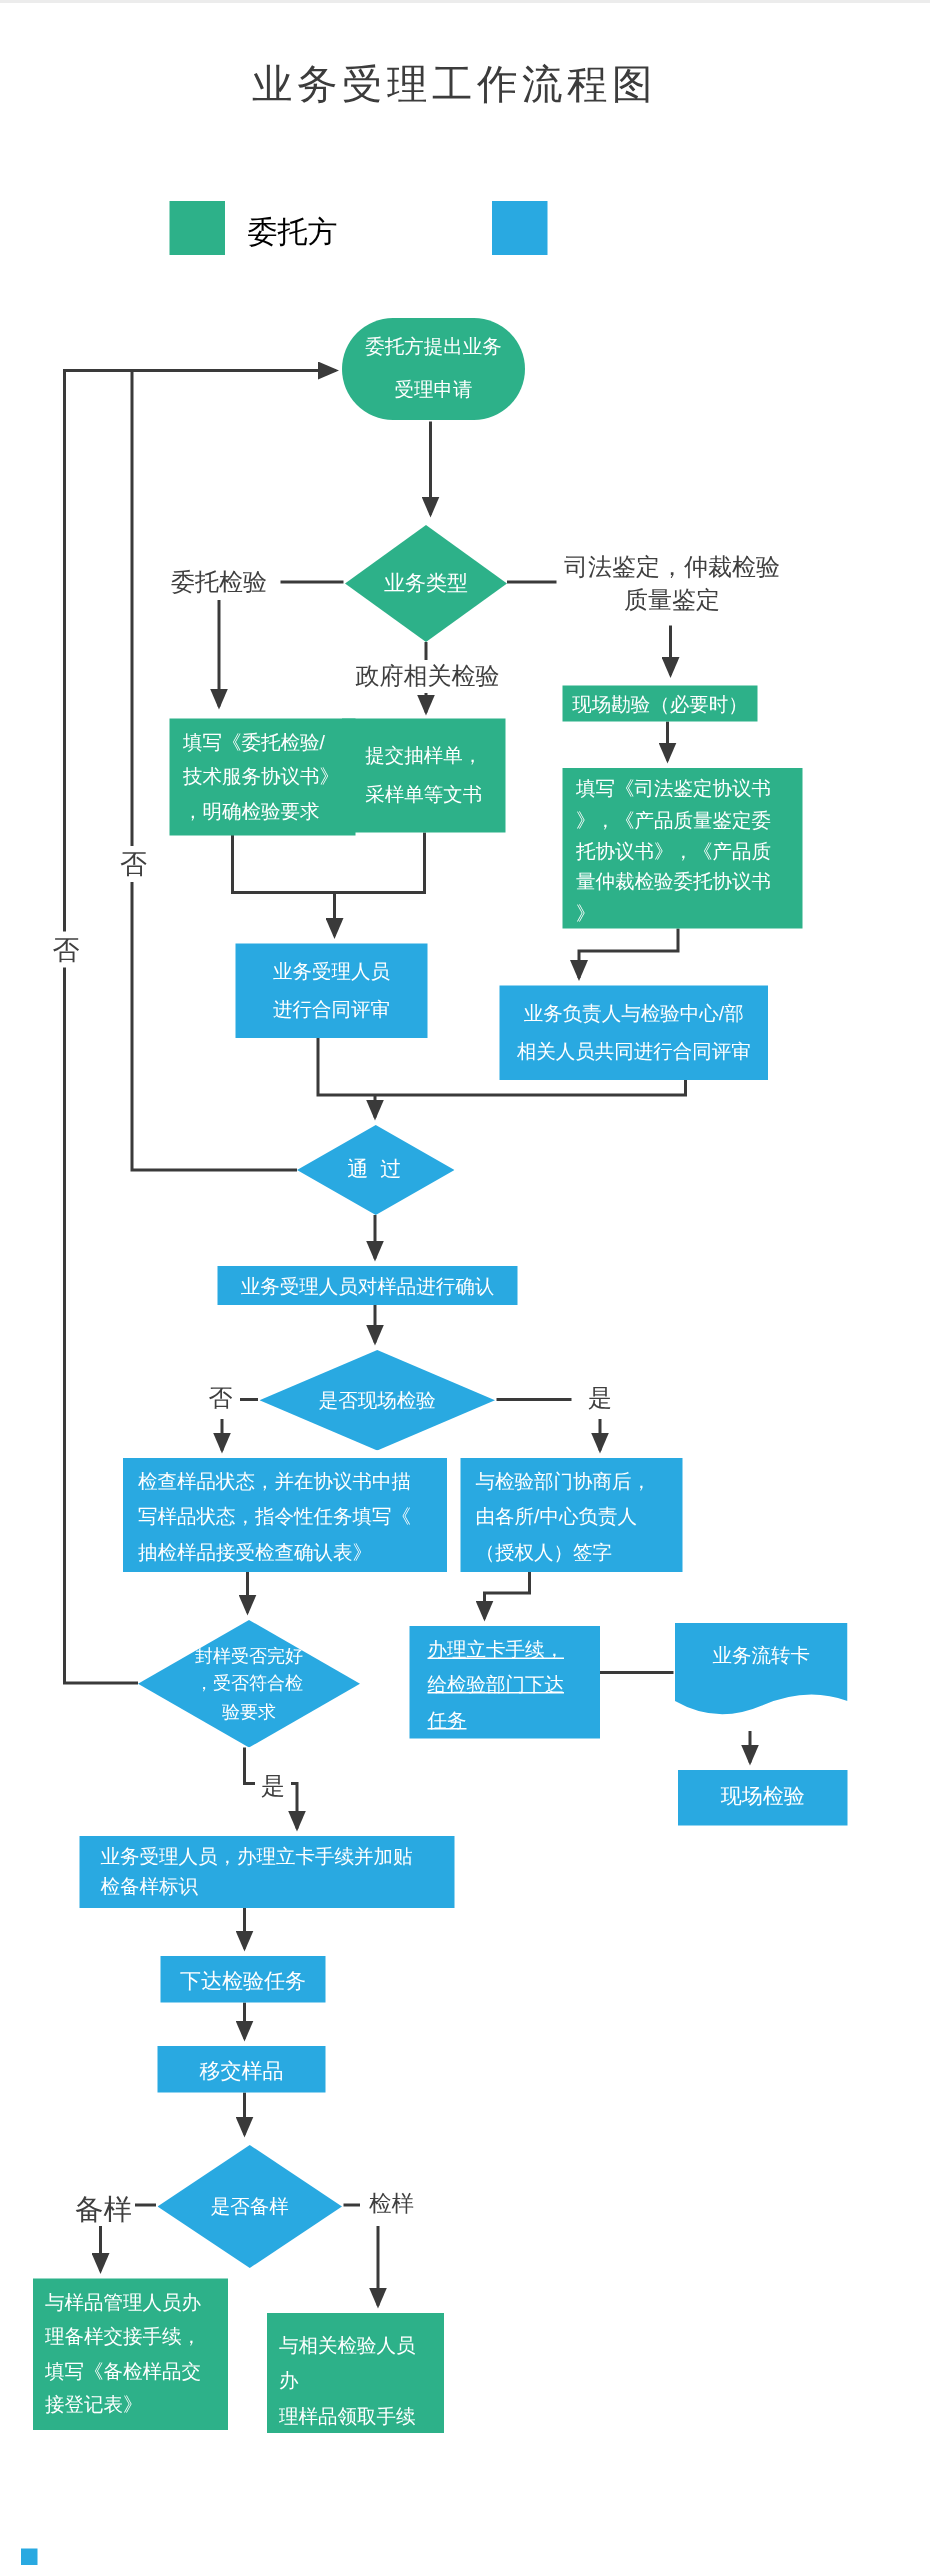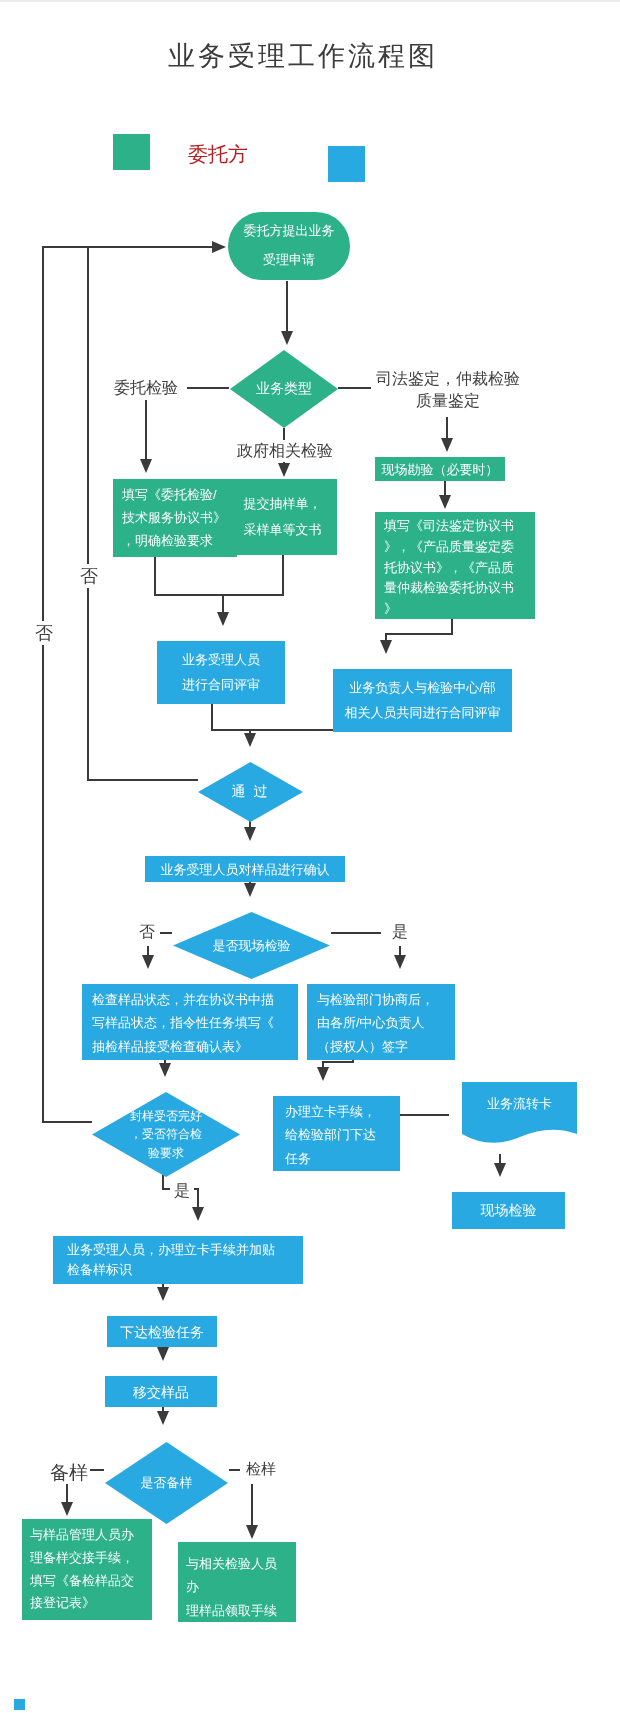--- a/index.html
+++ b/index.html
@@ -7,35 +7,35 @@
     position:relative;width:620px;height:1713px;background:#fff;
     font-family:"Liberation Sans",sans-serif;overflow:hidden;
     border-top:2px solid #ececec;
   }
   .title{
     position:absolute;left:168px;top:36px;width:330px;
     font-size:27px;letter-spacing:3px;color:#3c3c3c;white-space:nowrap;
   }
   .sw{position:absolute;width:37px;height:36px;}
   .sw.g{background:#2db189;} .sw.b{background:#29a9e1;}
-  .leg{position:absolute;font-size:20px;color:#b91c1c;white-space:nowrap;margin-left:23px;}
+  .leg{position:absolute;font-size:20px;color:#000000;white-space:nowrap;}
   svg.lines{position:absolute;left:0;top:0;}
   .n{
     position:absolute;box-sizing:border-box;color:#fff;font-size:13px;
     white-space:pre-line;line-height:1.8;
   }
-  .g{background:#2db189;} .b{background:#29a9e1;margin-top:12px;}
+  .g{background:#2db189;} .b{background:#29a9e1;}
   .c{display:flex;align-items:center;justify-content:center;text-align:center;}
   .dia{
     clip-path:polygon(50% 0,100% 50%,50% 100%,0 50%);
     display:flex;align-items:center;justify-content:center;text-align:center;
   }
   .lbl{position:absolute;color:#3f3f3f;white-space:pre-line;text-align:center;}
   .onln{background:#fff;padding:0 1px;}
-  .flag{position:absolute;margin-left:12px;}
+  .flag{position:absolute;}
   .flag .cap{position:absolute;left:0;top:13px;width:100%;text-align:center;color:#fff;font-size:13px;}
 </style>
 </head>
 <body>
 
 <div class="canvas">
 
   <svg class="lines" width="620" height="1713" viewBox="0 0 620 1713">
     <defs>
       <marker id="ah" markerUnits="userSpaceOnUse" markerWidth="14" markerHeight="12" refX="12" refY="6" orient="auto">
@@ -125,21 +125,21 @@
 写样品状态，指令性任务填写《
 抽检样品接受检查确认表》</div>
   <div class="n b" style="left:307px;top:970px;width:148px;height:76px;padding:4px 10px;line-height:1.8;">与检验部门协商后，
 由各所/中心负责人
 （授权人）签字</div>
 
   <div class="n b dia" style="left:92px;top:1078px;width:148px;height:85px;font-size:12px;line-height:1.55;">封样受否完好
 ，受否符合检
 验要求</div>
 
-  <div class="n b" style="left:273px;top:1082px;width:127px;height:75px;padding:4px 12px;line-height:1.8;">办理立卡手续，
+  <div class="n b" style="left:273px;top:1082px;width:127px;height:75px;padding:4px 12px;line-height:1.8;text-decoration:underline;">办理立卡手续，
 给检验部门下达
 任务</div>
 
   <div class="flag" style="left:450px;top:1080px;width:115px;height:72px;">
     <svg width="115" height="72" viewBox="0 0 115 72">
       <path d="M0 0 H115 V52 Q88 42 58 55 Q28 68 0 52 Z" fill="#29a9e1"></path>
     </svg>
     <div class="cap">业务流转卡</div>
   </div>
 

